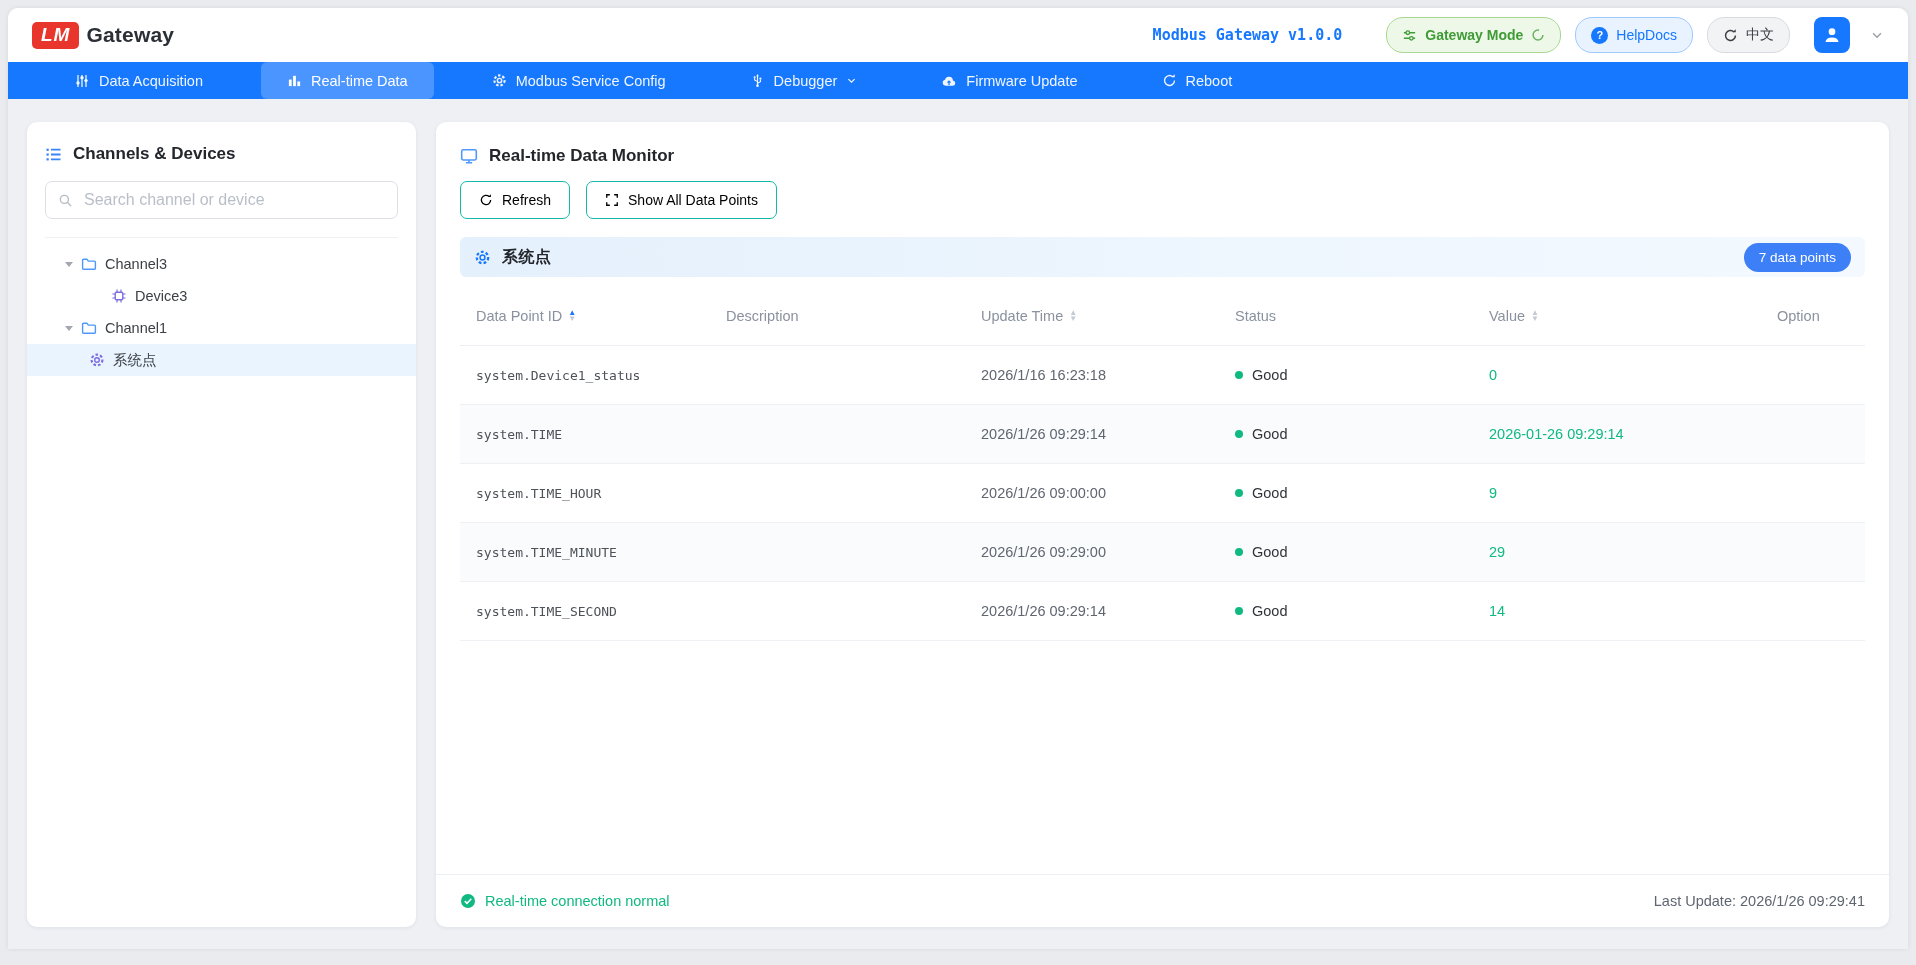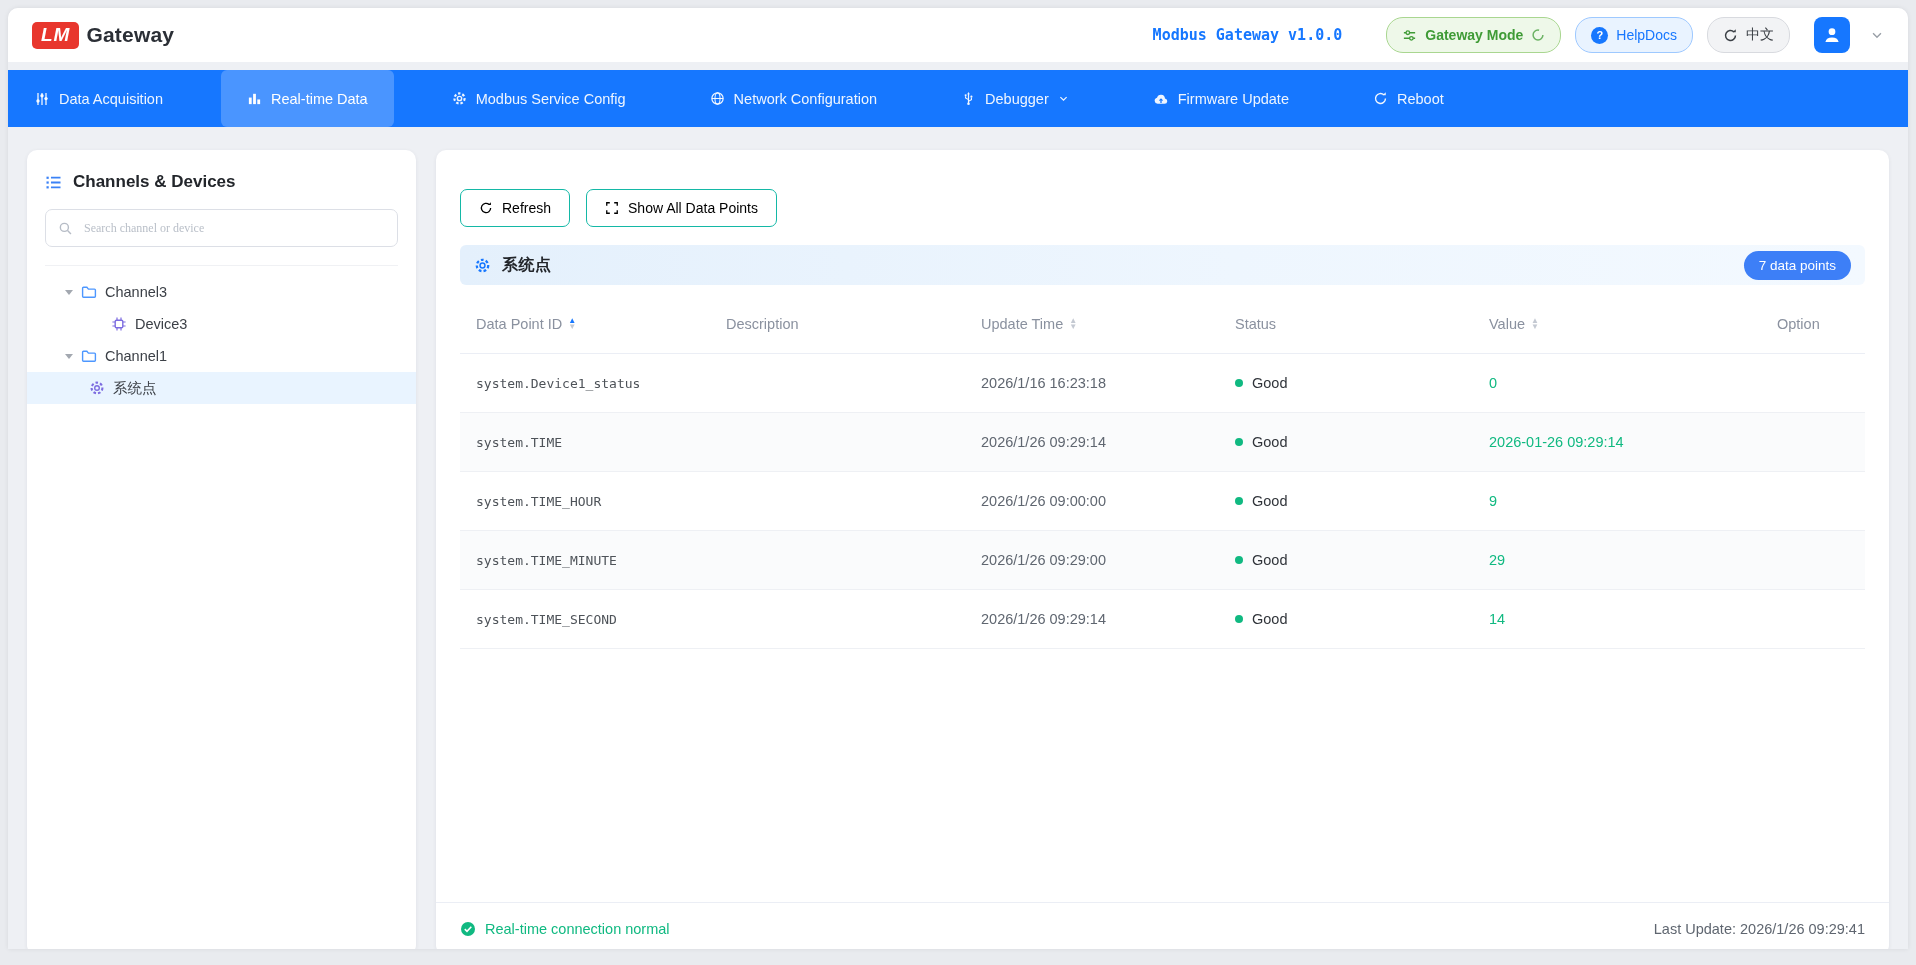--- a/index.html
+++ b/index.html
@@ -33,38 +33,38 @@
   }
   .pill.green{background:#eef8e9;border-color:#a9d690;color:#3f9b36;font-weight:bold}
   .pill.blue{background:#e9f3ff;border-color:#9ec9ff;color:#1677ff}
   .pill.gray{background:#f2f3f5;border-color:#d8dadf;color:#3a3f45}
   .avatar{
     width:36px;height:36px;border-radius:8px;background:#1677ff;
     display:flex;align-items:center;justify-content:center;margin-left:10px;cursor:pointer;
   }
   .user-chevron{color:#9aa0a8;margin-left:6px;display:flex;cursor:pointer}
   
-  .nav{height:57px;background:#1677ff;display:flex;align-items:stretch;margin-top:8px;}
+  .nav{height:37px;background:#1677ff;display:flex;align-items:stretch;padding-left:40px;}
   .tab{
     display:flex;align-items:center;gap:9px;padding:0 26px;margin-right:32px;
     color:rgba(255,255,255,.93);font-size:14.5px;cursor:pointer;white-space:nowrap;
   }
   .tab.active{background:#4a95ff;border-radius:6px;color:#fff}
   .tab .ticon{display:flex}
   
   .content{display:flex;gap:20px;padding:23px 19px 0;box-sizing:border-box}
   .card{background:#fff;border-radius:10px;box-shadow:0 1px 4px rgba(15,30,60,.07)}
   
   .sidebar{width:389px;height:805px;box-sizing:border-box;padding:22px 18px;flex:none}
   .sidebar-title{display:flex;align-items:center;gap:11px;font-size:17px;font-weight:bold;color:#23262b}
   .search{
     margin-top:17px;height:38px;border:1px solid #dcdfe6;border-radius:7px;
     display:flex;align-items:center;gap:9px;padding:0 12px;background:#fff;box-sizing:border-box;
   }
-  .search input{border:none;outline:none;font-size:12px;flex:1;color:#333;font-family:Liberation Serif, serif;background:transparent}
+  .search input{border:none;outline:none;font-size:16px;flex:1;color:#333;font-family:Liberation Sans, sans-serif;background:transparent}
   .search input::placeholder{color:#b9bfc8}
   .sidebar-divider{border-bottom:1px solid #f0f1f4;margin:18px 0 10px}
   .tree{font-size:14.5px;color:#3c4047}
   .tree-row{height:32px;display:flex;align-items:center;gap:8px;cursor:pointer}
   .tree-row.channel{padding-left:20px}
   .tree-row.device{padding-left:66px}
   .tree-row.system{padding-left:44px}
   .tree-row.selected{background:#e9f4ff;margin:0 -18px;padding-left:62px}
   .caret{width:0;height:0;border-left:4.5px solid transparent;border-right:4.5px solid transparent;border-top:5.5px solid #a3a8b0;flex:none}
   .tree-ic{display:flex;flex:none}
@@ -207,30 +207,20 @@
         <svg width="15" height="15" viewBox="0 0 16 16">
             <circle cx="8" cy="8" r="5.4" fill="none" stroke="currentColor" stroke-width="2.3" stroke-dasharray="2.6 2.05"></circle>
             <circle cx="8" cy="8" r="2.3" fill="none" stroke="currentColor" stroke-width="1.5"></circle>
           </svg>
       </span>
       <span>Modbus Service Config</span>
     </div>
     <div class="tab">
       <span class="ticon">
         <svg width="15" height="15" viewBox="0 0 16 16">
-            <circle cx="8" cy="8" r="6" fill="none" stroke="currentColor" stroke-width="1.3"></circle>
-            <ellipse cx="8" cy="8" rx="2.7" ry="6" fill="none" stroke="currentColor" stroke-width="1.1"></ellipse>
-            <path d="M2 8h12" stroke="currentColor" stroke-width="1.1"></path>
-          </svg>
-      </span>
-      <span>Network Configuration</span>
-    </div>
-    <div class="tab">
-      <span class="ticon">
-        <svg width="15" height="15" viewBox="0 0 16 16">
             <path d="M8 3v10" stroke="currentColor" stroke-width="1.3" fill="none"></path>
             <path d="M8 1l-1.4 2.5h2.8z" fill="currentColor"></path>
             <circle cx="8" cy="13.6" r="1.4" fill="currentColor"></circle>
             <path d="M8 9.2 4.9 7.4V5.6" stroke="currentColor" stroke-width="1.2" fill="none"></path>
             <rect x="4" y="3.6" width="1.9" height="1.9" fill="currentColor"></rect>
             <path d="M8 11l3.1-1.8V7.2" stroke="currentColor" stroke-width="1.2" fill="none"></path>
             <circle cx="11.1" cy="6" r="1.15" fill="currentColor"></circle>
           </svg>
       </span>
       <span>Debugger</span>
@@ -322,20 +312,29 @@
                 <circle cx="8" cy="8" r="5.4" fill="none" stroke="currentColor" stroke-width="2.1" stroke-dasharray="2.6 2.05"></circle>
                 <circle cx="8" cy="8" r="2.3" fill="none" stroke="currentColor" stroke-width="1.4"></circle>
               </svg>
           </span>
           <span>系统点</span>
         </div>
       </div>
     </div>
 
     <div class="card main">
+      <div class="main-title">
+        <span class="ticon">
+          <svg width="18" height="18" viewBox="0 0 16 16">
+              <rect x="1.5" y="2.5" width="13" height="9" rx="1.5" fill="none" stroke="currentColor" stroke-width="1.4"></rect>
+              <path d="M8 11.5v2.2M5.2 14h5.6" stroke="currentColor" stroke-width="1.4" fill="none"></path>
+            </svg>
+        </span>
+        <span>Real-time Data Monitor</span>
+      </div>
 
       <div class="toolbar">
         <button class="btn">
           <span>
             <svg width="14" height="14" viewBox="0 0 16 16">
                 <path d="M13.3 8a5.3 5.3 0 1 1-1.7-3.9" fill="none" stroke="currentColor" stroke-width="1.5"></path>
                 <path d="M13.6 1.4v3.2h-3.2z" fill="currentColor"></path>
               </svg>
           </span>
           <span>Refresh</span>

